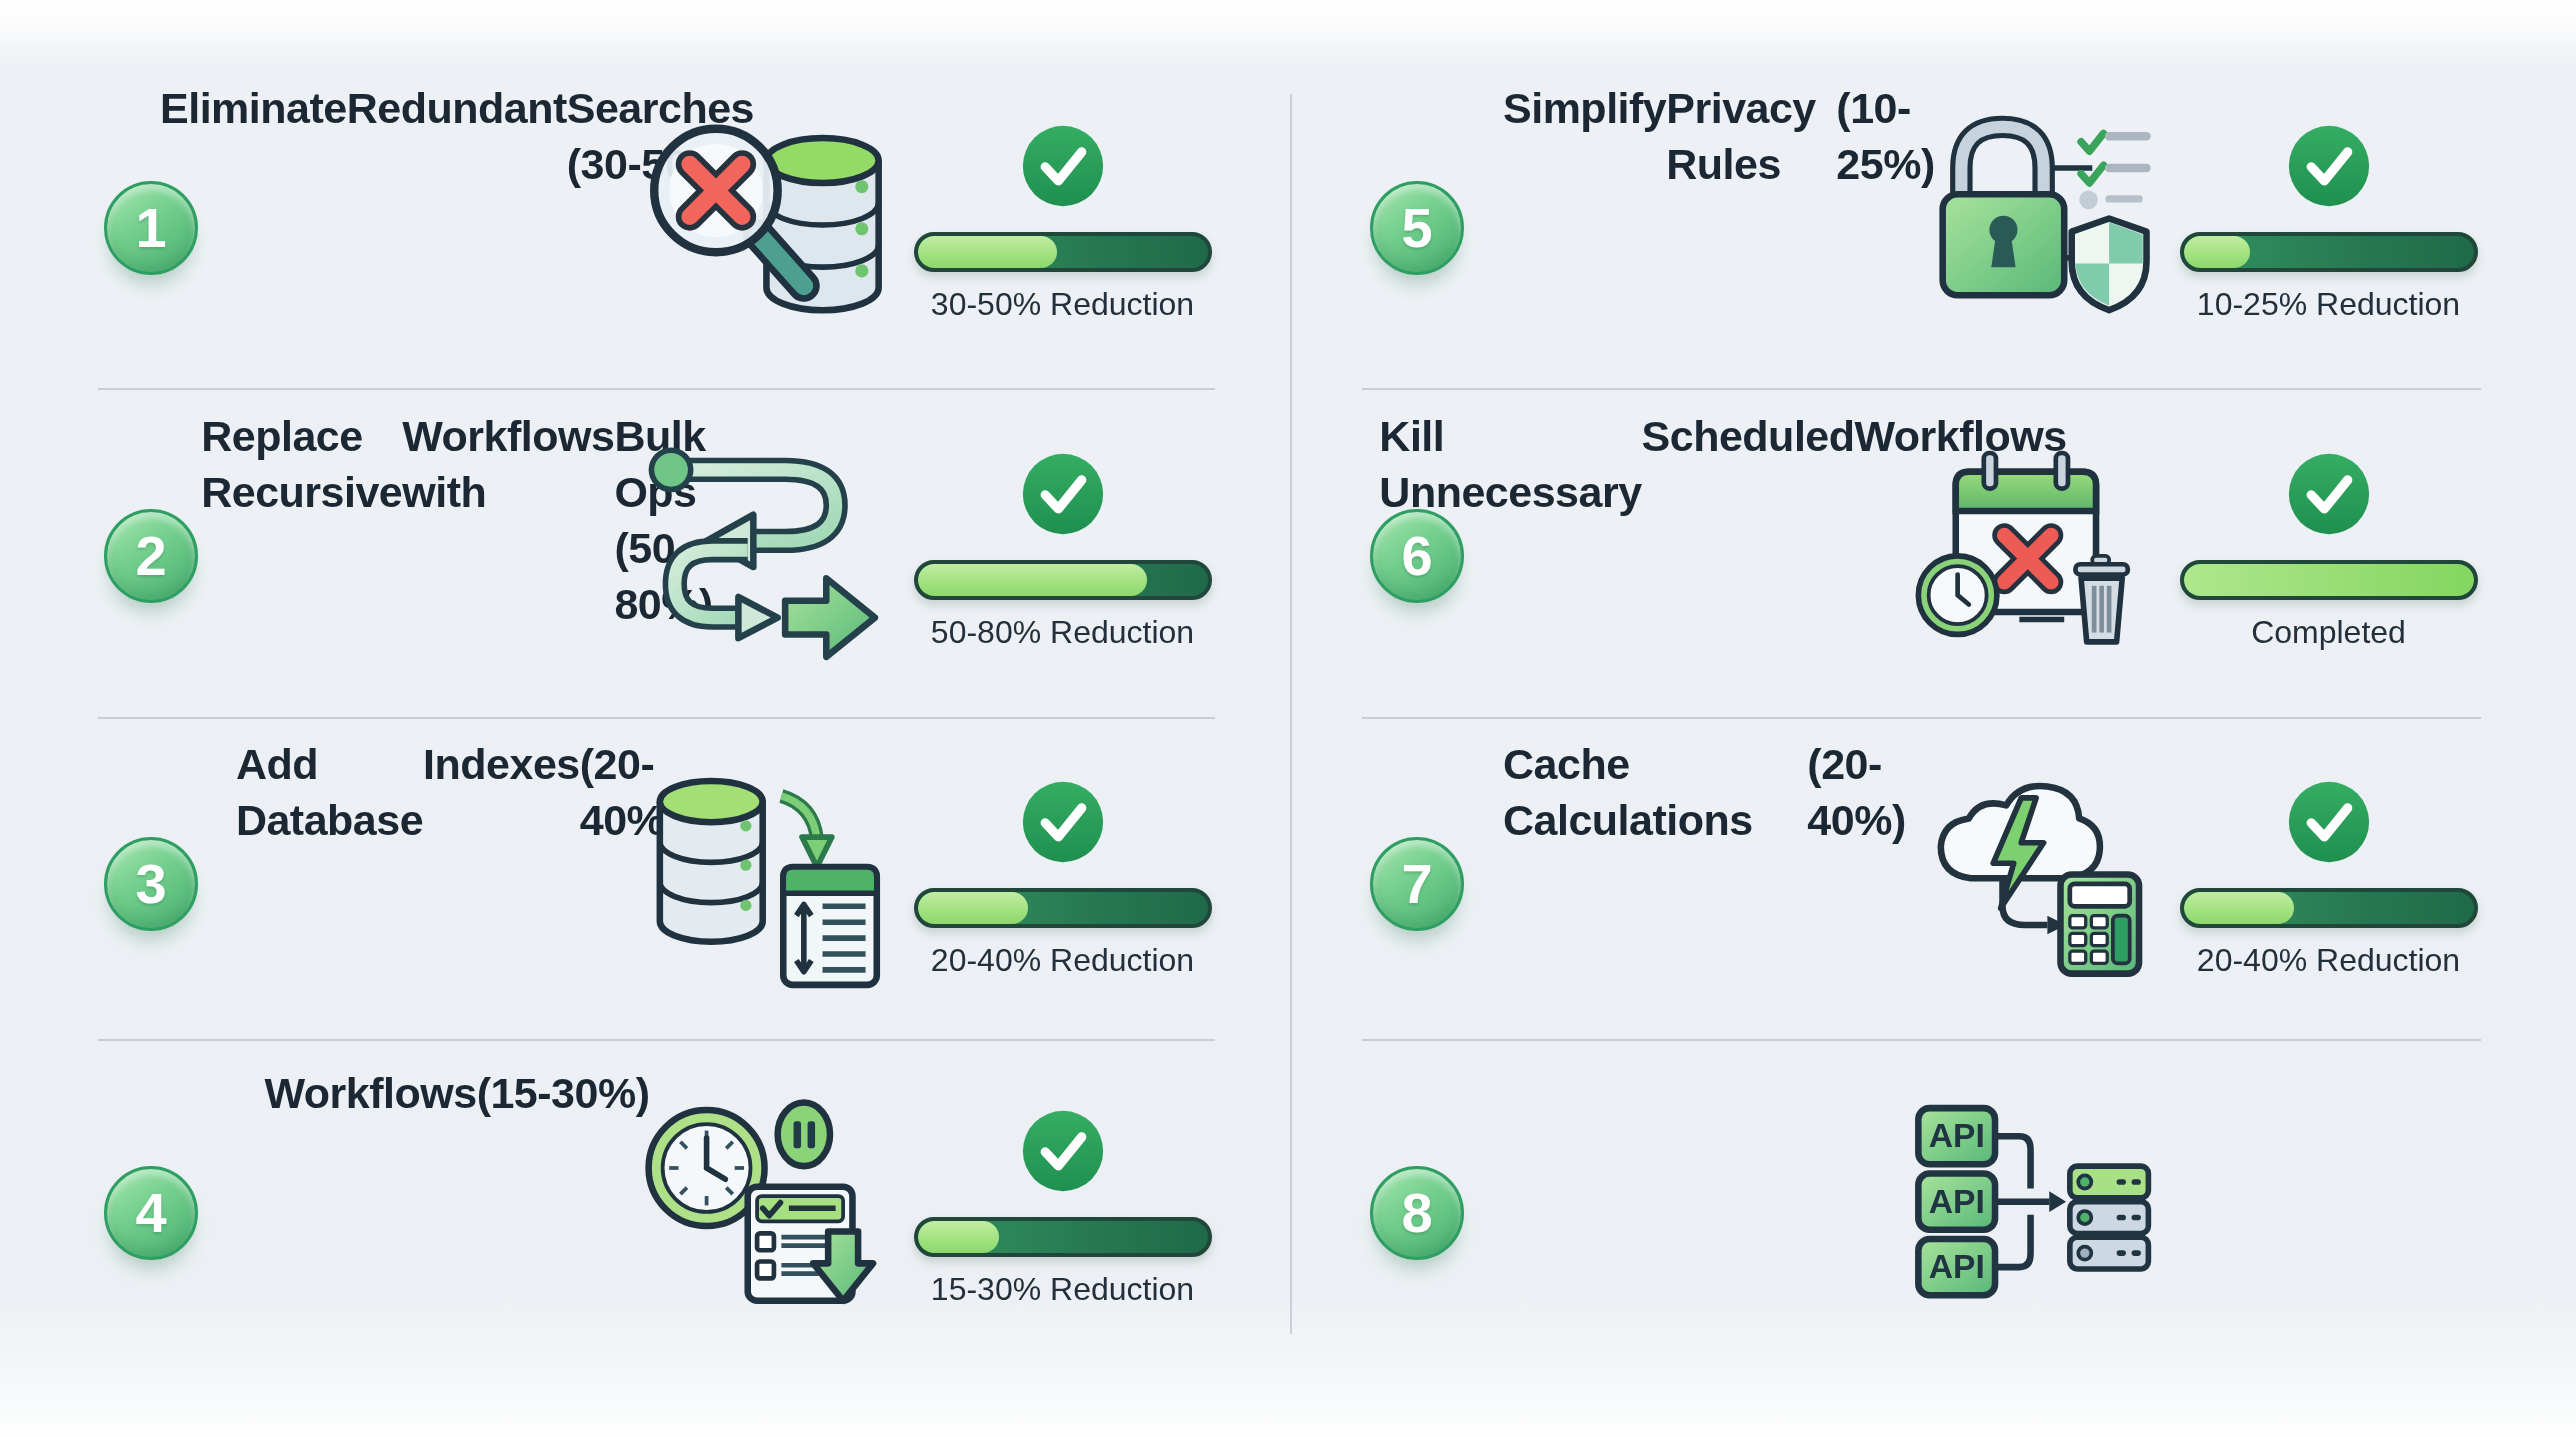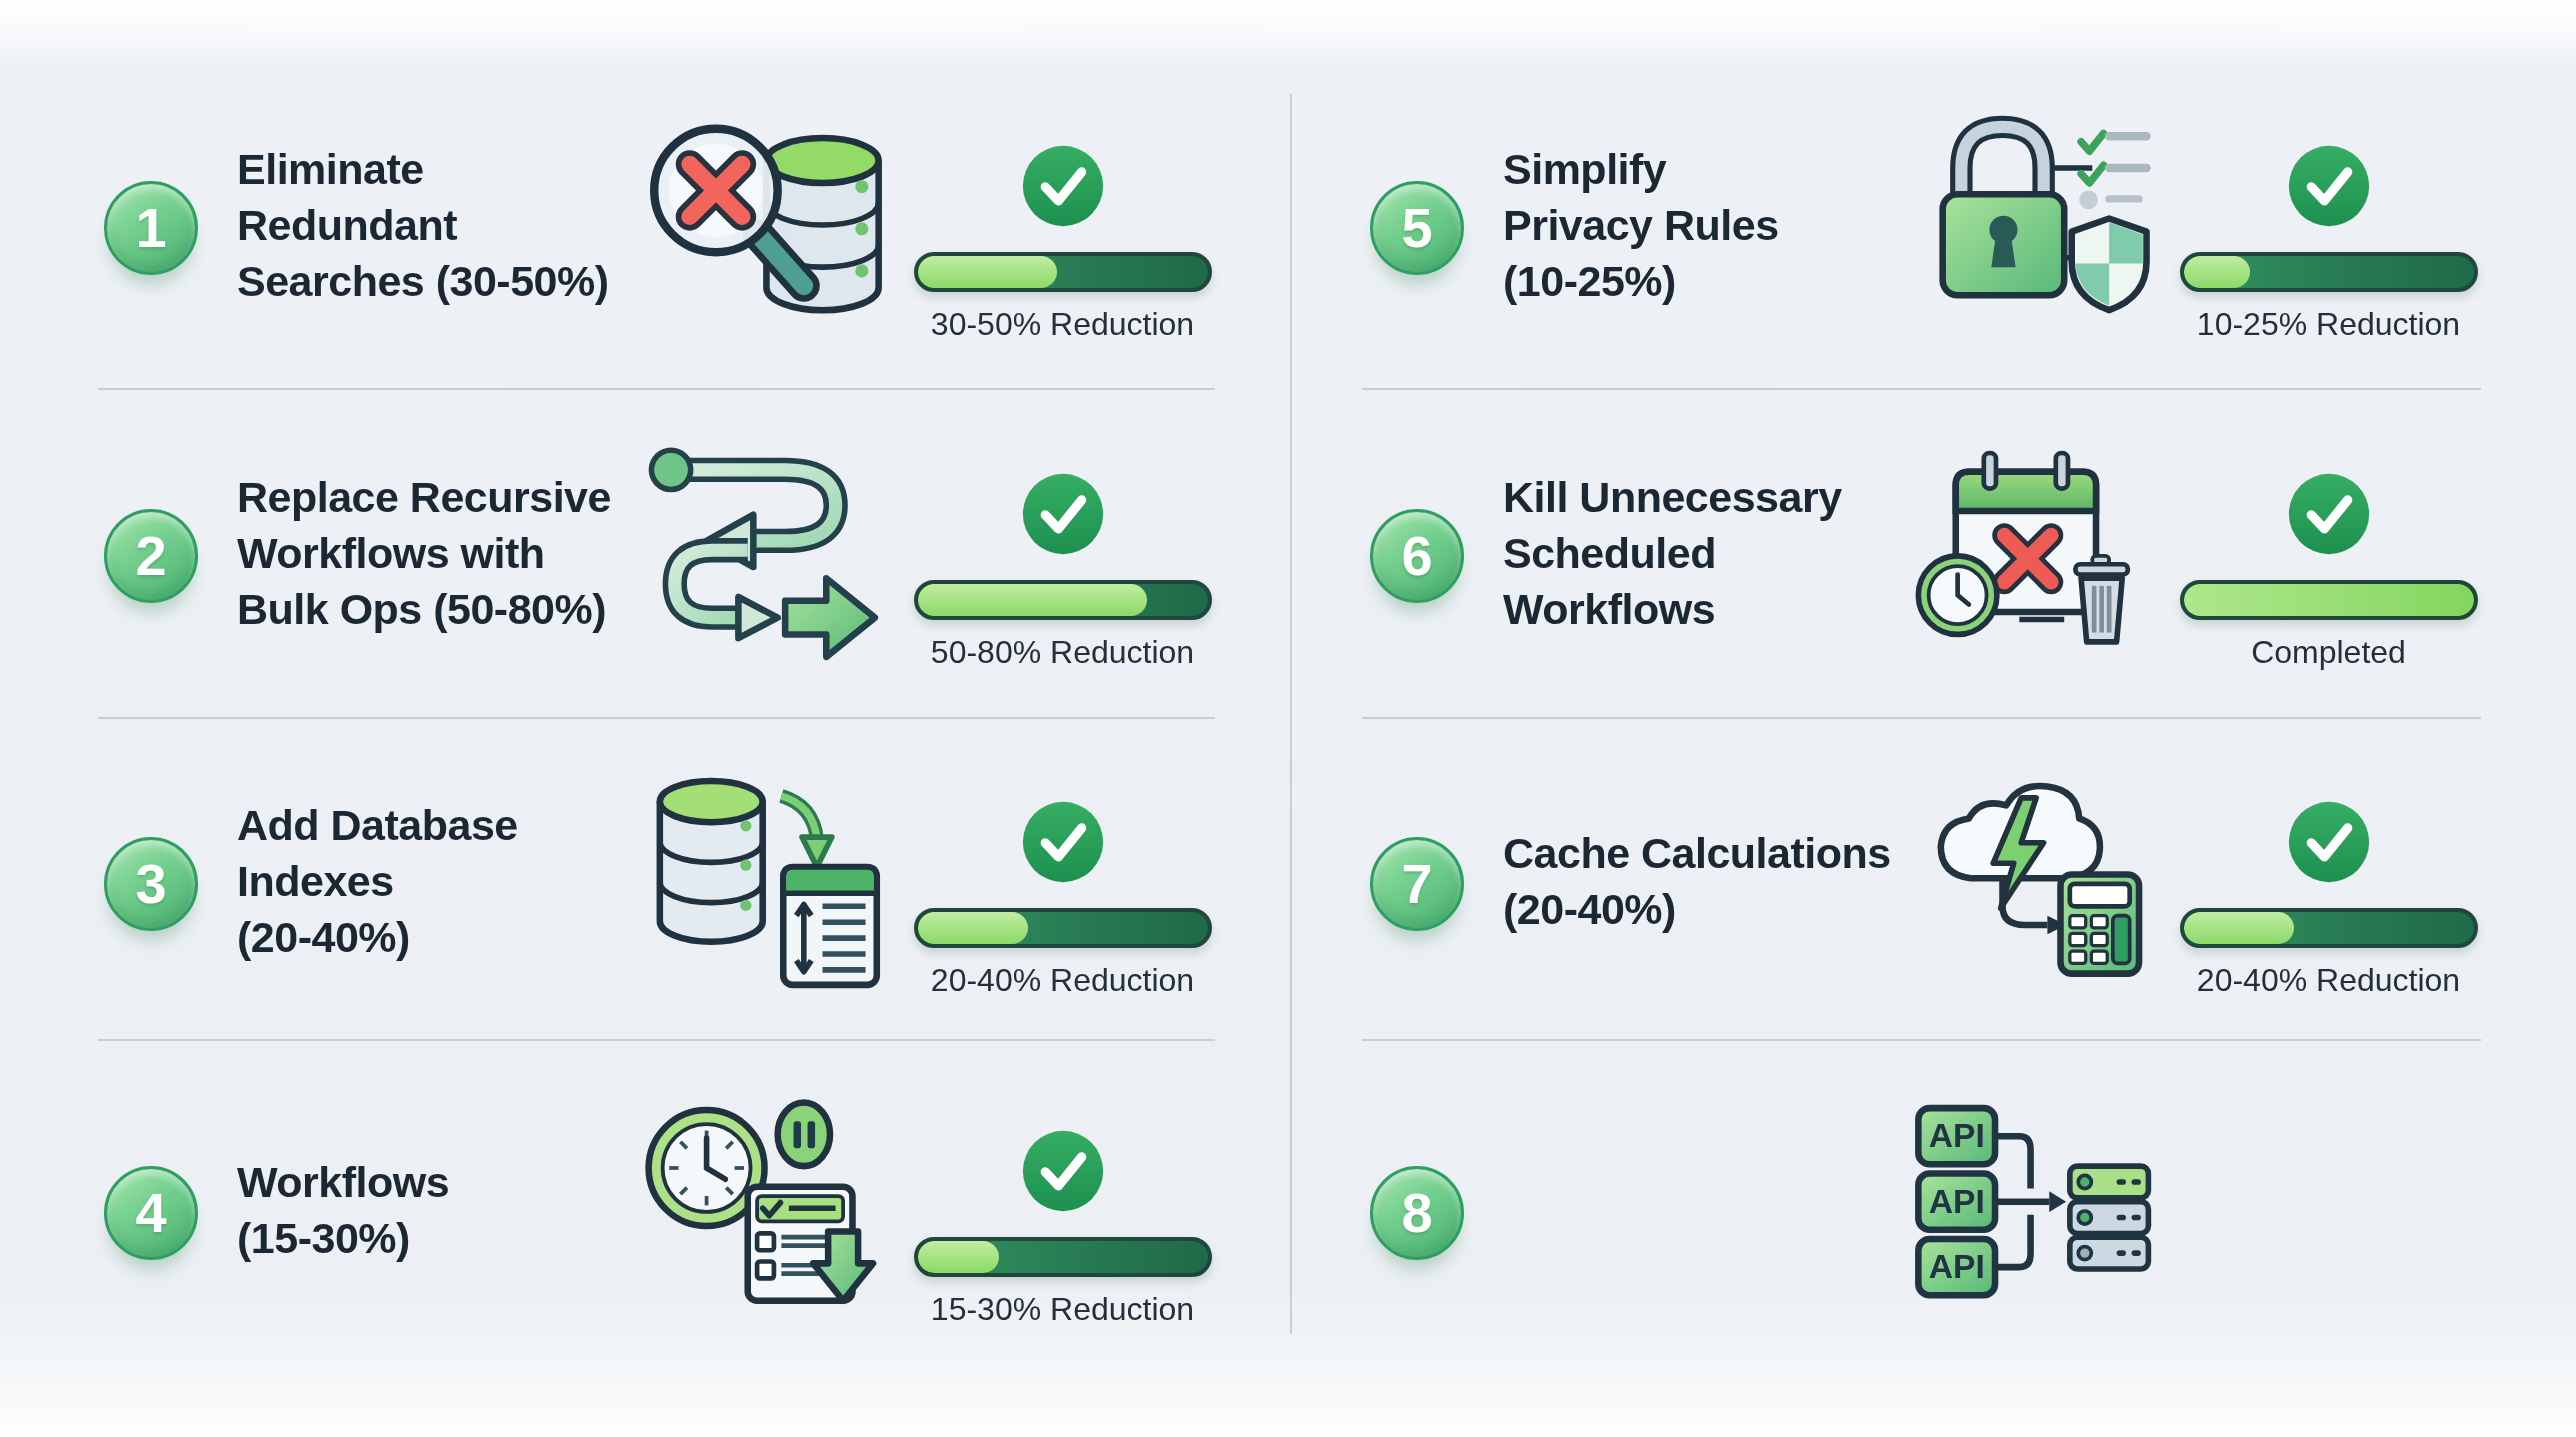--- a/index.html
+++ b/index.html
@@ -21,29 +21,29 @@
   .badge{
     position:absolute;left:15px;top:101px;width:88px;height:88px;border-radius:50%;
     background:linear-gradient(145deg,#a9e6b2 0%,#77d190 40%,#46af70 100%);
     border:3.7px solid #2f9e63;
     box-shadow:0 15px 17px -5.6px rgba(58,130,88,.30), inset 0 -7.5px 11.2px rgba(28,104,62,.18), inset 0 5.6px 7.5px rgba(255,255,255,.45);
     display:flex;align-items:center;justify-content:center;
   }
   .badge span{color:#ffffff;font-size:56px;font-weight:bold;line-height:1;text-shadow:0 1.9px 2.8px rgba(30,90,55,.25);}
   .title{
     position:absolute;left:148px;top:0;width:440px;height:290px;
-    display:flex;flex-direction:column;justify-content:center;
+    display:flex;flex-direction:row;justify-content:center;
     font-size:43px;font-weight:bold;color:#1b2733;line-height:56px;letter-spacing:-0.5px;
   }
   .icon-box{
     position:absolute;left:554px;top:28px;width:245px;height:236px;
     display:flex;align-items:center;justify-content:center;
   }
   .status{
-    position:absolute;left:819px;top:64px;width:309px;
+    position:absolute;left:819px;top:44px;width:309px;
     display:flex;flex-direction:column;align-items:center;
   }
   .check{margin-bottom:24px;}
   .bar{
     width:290px;height:32px;border:4.7px solid #20473a;border-radius:22.5px;
     background:linear-gradient(90deg,#31945f 0%,#277952 60%,#1f6a49 100%);
     overflow:hidden;margin-bottom:13px;
     box-shadow:0 5.6px 9.4px rgba(40,80,60,.18);
   }
   .fill{

